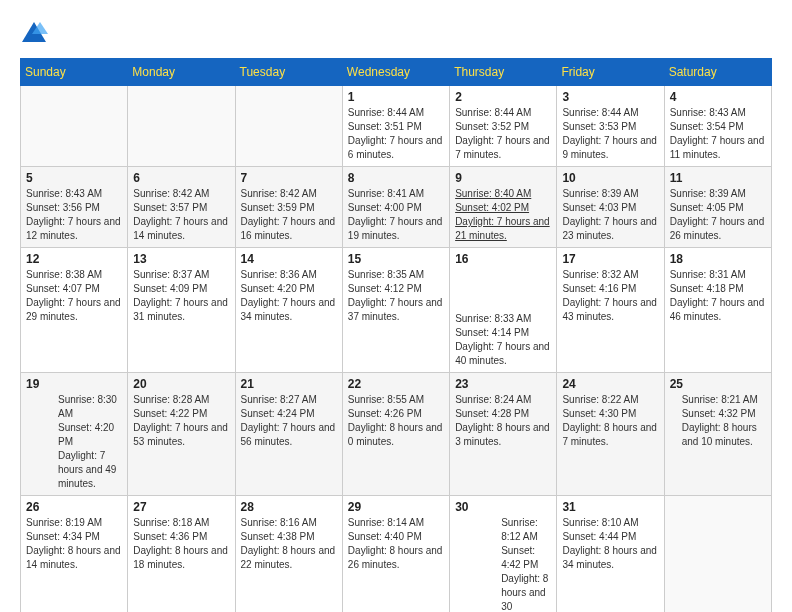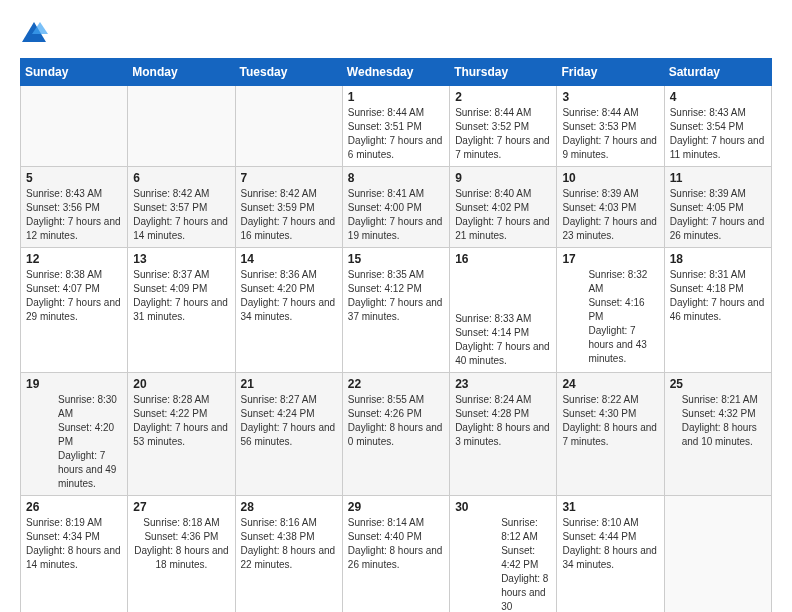--- a/index.html
+++ b/index.html
@@ -45,25 +45,25 @@
       color: #444;
       font-weight: bold;
     }
     .calendar {
       width: 100%;
       border-collapse: collapse;
       font-size: 11px;
     }
     .calendar th {
       background: #1565c0;
-      color: #ffffff;
+      color: #fde047;
       padding: 6px 4px;
       text-align: left;
       font-size: 12px;
-      font-weight: bold;
+      font-weight: normal;
       border: 1px solid #1565c0;
     }
     .calendar td {
       border: 1px solid #ccc;
       vertical-align: top;
       padding: 4px 5px;
       width: calc(100% / 7);
       height: 80px;
       background: #fff;
     }
@@ -170,21 +170,21 @@
 Daylight: 7 hours and 16 minutes.</div>
         </td>
         <td>
           <div class="day-number">8</div>
           <div class="day-info" style="white-space: pre-line;">Sunrise: 8:41 AM
 Sunset: 4:00 PM
 Daylight: 7 hours and 19 minutes.</div>
         </td>
         <td>
           <div class="day-number">9</div>
-          <div class="day-info" style="white-space: pre-line;">Sunrise: 8:40 AM
+          <div class="day-info" style="white-space: pre-line; text-decoration: underline;">Sunrise: 8:40 AM
 Sunset: 4:02 PM
 Daylight: 7 hours and 21 minutes.</div>
         </td>
         <td>
           <div class="day-number">10</div>
           <div class="day-info" style="white-space: pre-line;">Sunrise: 8:39 AM
 Sunset: 4:03 PM
 Daylight: 7 hours and 23 minutes.</div>
         </td>
         <td>
@@ -220,21 +220,21 @@
 Daylight: 7 hours and 37 minutes.</div>
         </td>
         <td>
           <div class="day-number">16</div>
           <div class="day-info" style="white-space: pre-line; margin-top: 46px;">Sunrise: 8:33 AM
 Sunset: 4:14 PM
 Daylight: 7 hours and 40 minutes.</div>
         </td>
         <td>
           <div class="day-number">17</div>
-          <div class="day-info" style="white-space: pre-line; margin-left: 26px;">Sunrise: 8:32 AM
+          <div class="day-info" style="white-space: pre-line;">Sunrise: 8:32 AM
 Sunset: 4:16 PM
 Daylight: 7 hours and 43 minutes.</div>
         </td>
         <td>
           <div class="day-number">18</div>
           <div class="day-info" style="white-space: pre-line;">Sunrise: 8:31 AM
 Sunset: 4:18 PM
 Daylight: 7 hours and 46 minutes.</div>
         </td>
       </tr>
@@ -284,21 +284,21 @@
       </tr>
       <tr>
         <td>
           <div class="day-number">26</div>
           <div class="day-info" style="white-space: pre-line;">Sunrise: 8:19 AM
 Sunset: 4:34 PM
 Daylight: 8 hours and 14 minutes.</div>
         </td>
         <td>
           <div class="day-number">27</div>
-          <div class="day-info" style="white-space: pre-line; text-align: center;">Sunrise: 8:18 AM
+          <div class="day-info" style="white-space: pre-line;">Sunrise: 8:18 AM
 Sunset: 4:36 PM
 Daylight: 8 hours and 18 minutes.</div>
         </td>
         <td>
           <div class="day-number">28</div>
           <div class="day-info" style="white-space: pre-line;">Sunrise: 8:16 AM
 Sunset: 4:38 PM
 Daylight: 8 hours and 22 minutes.</div>
         </td>
         <td>

